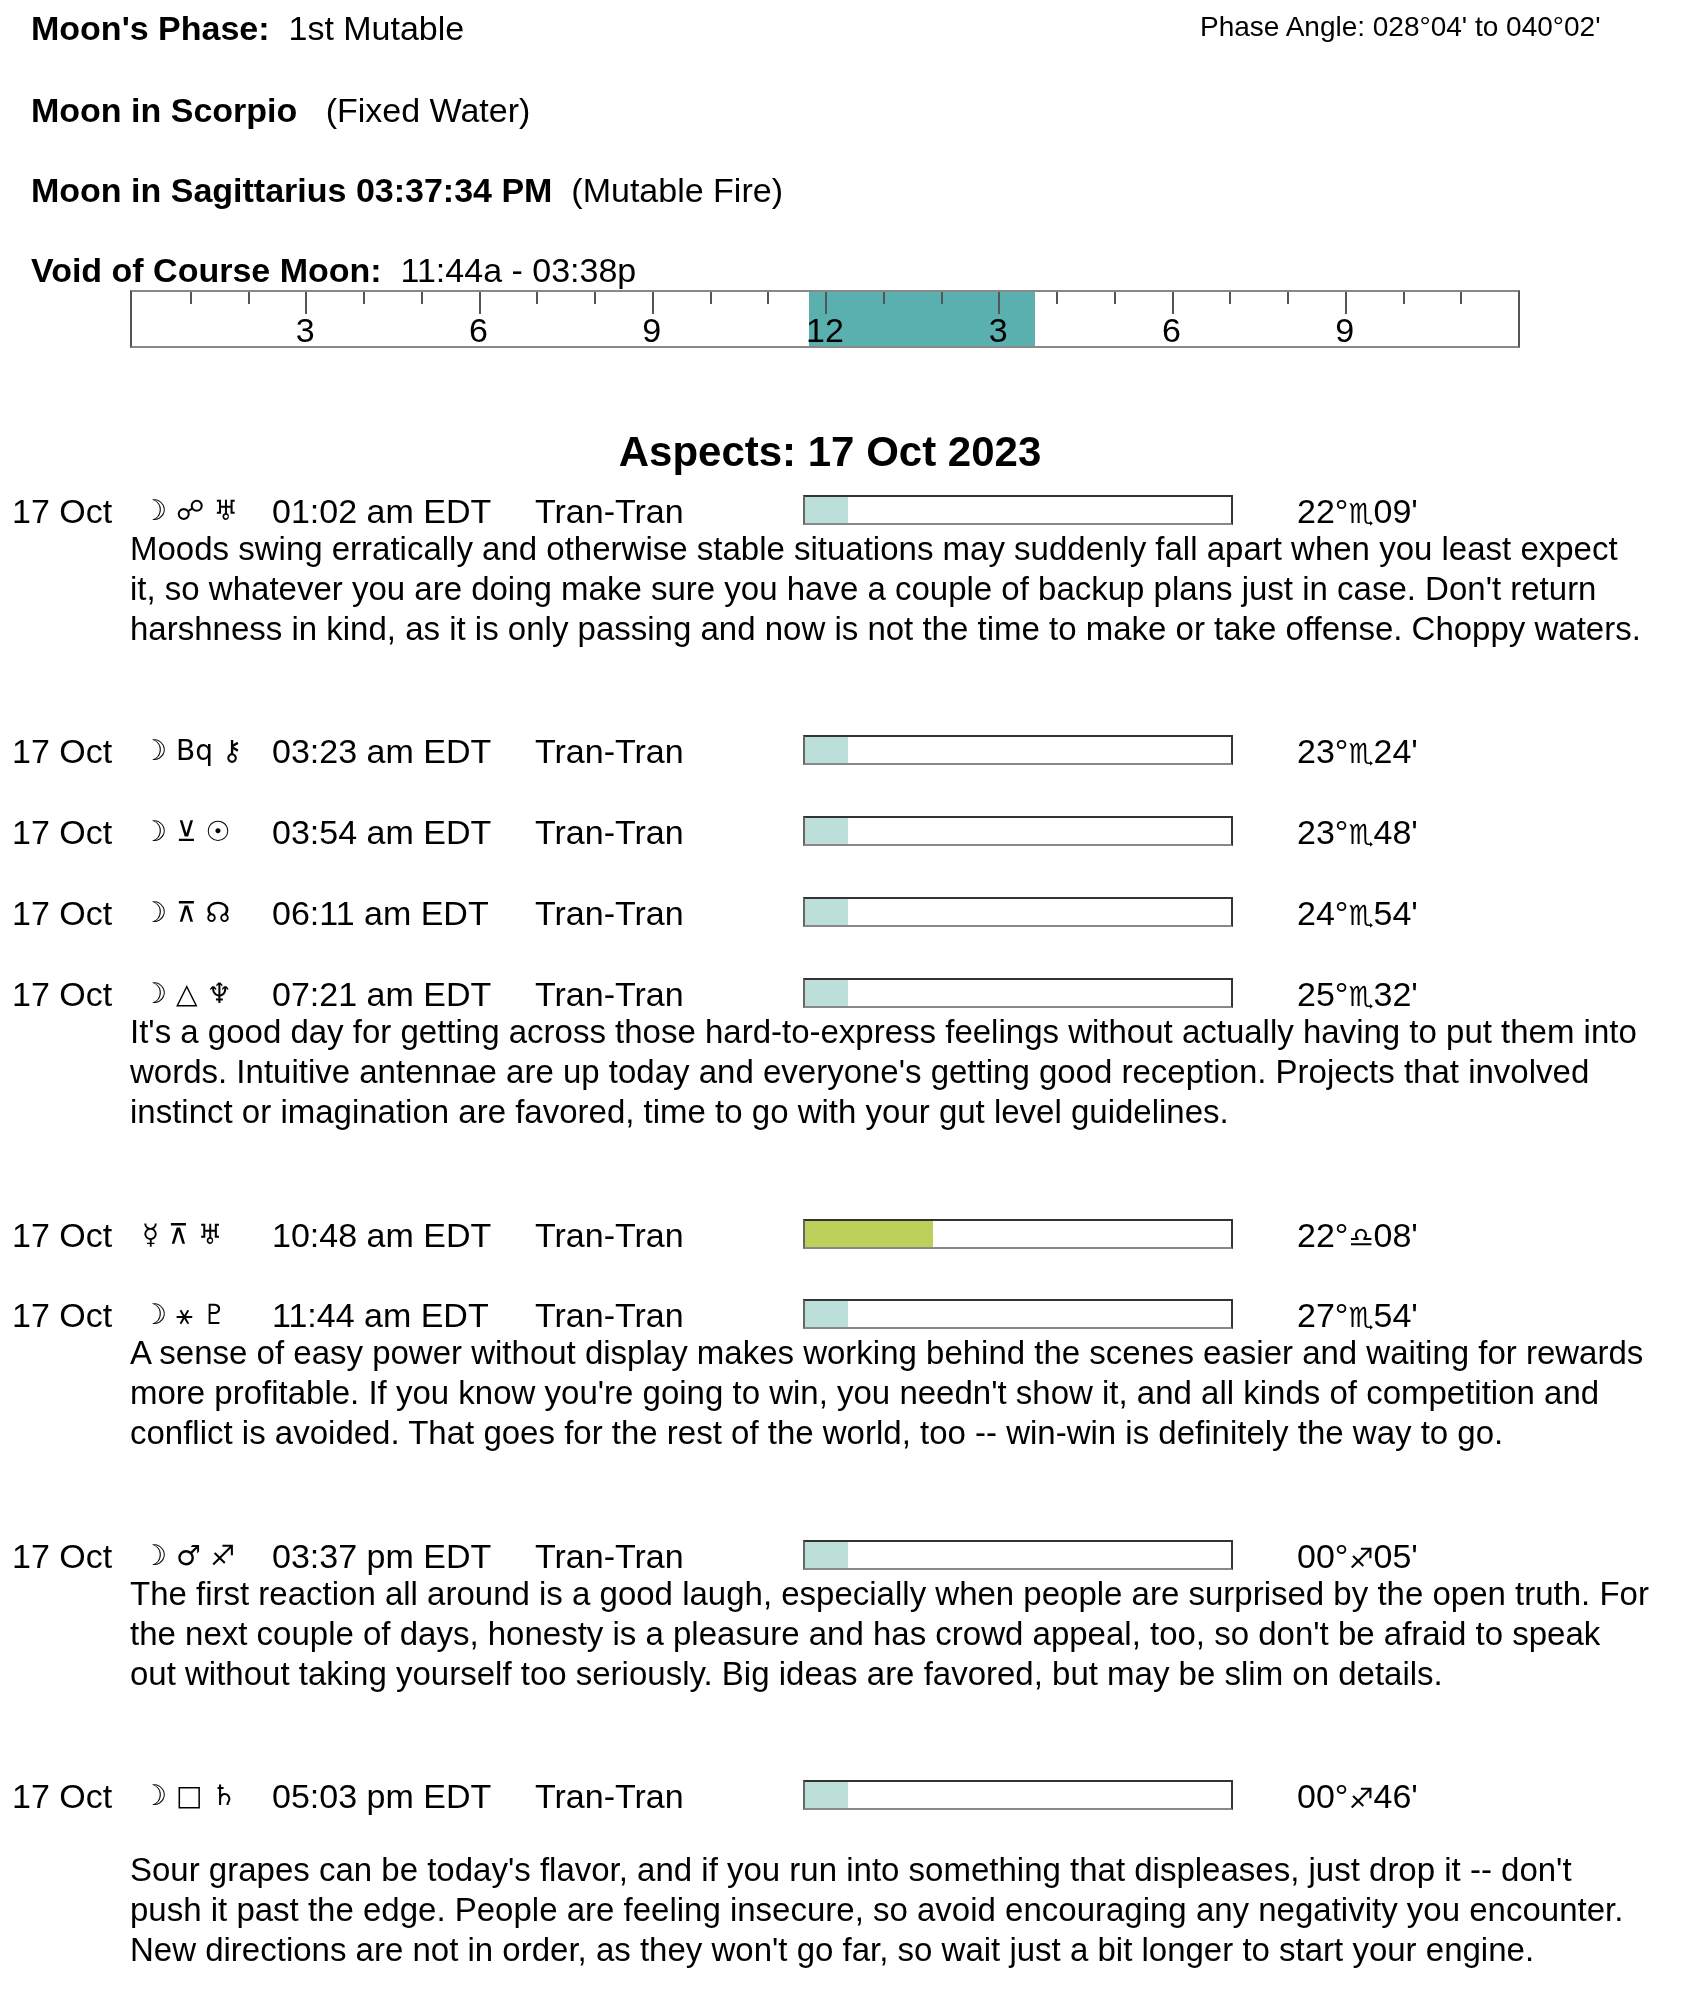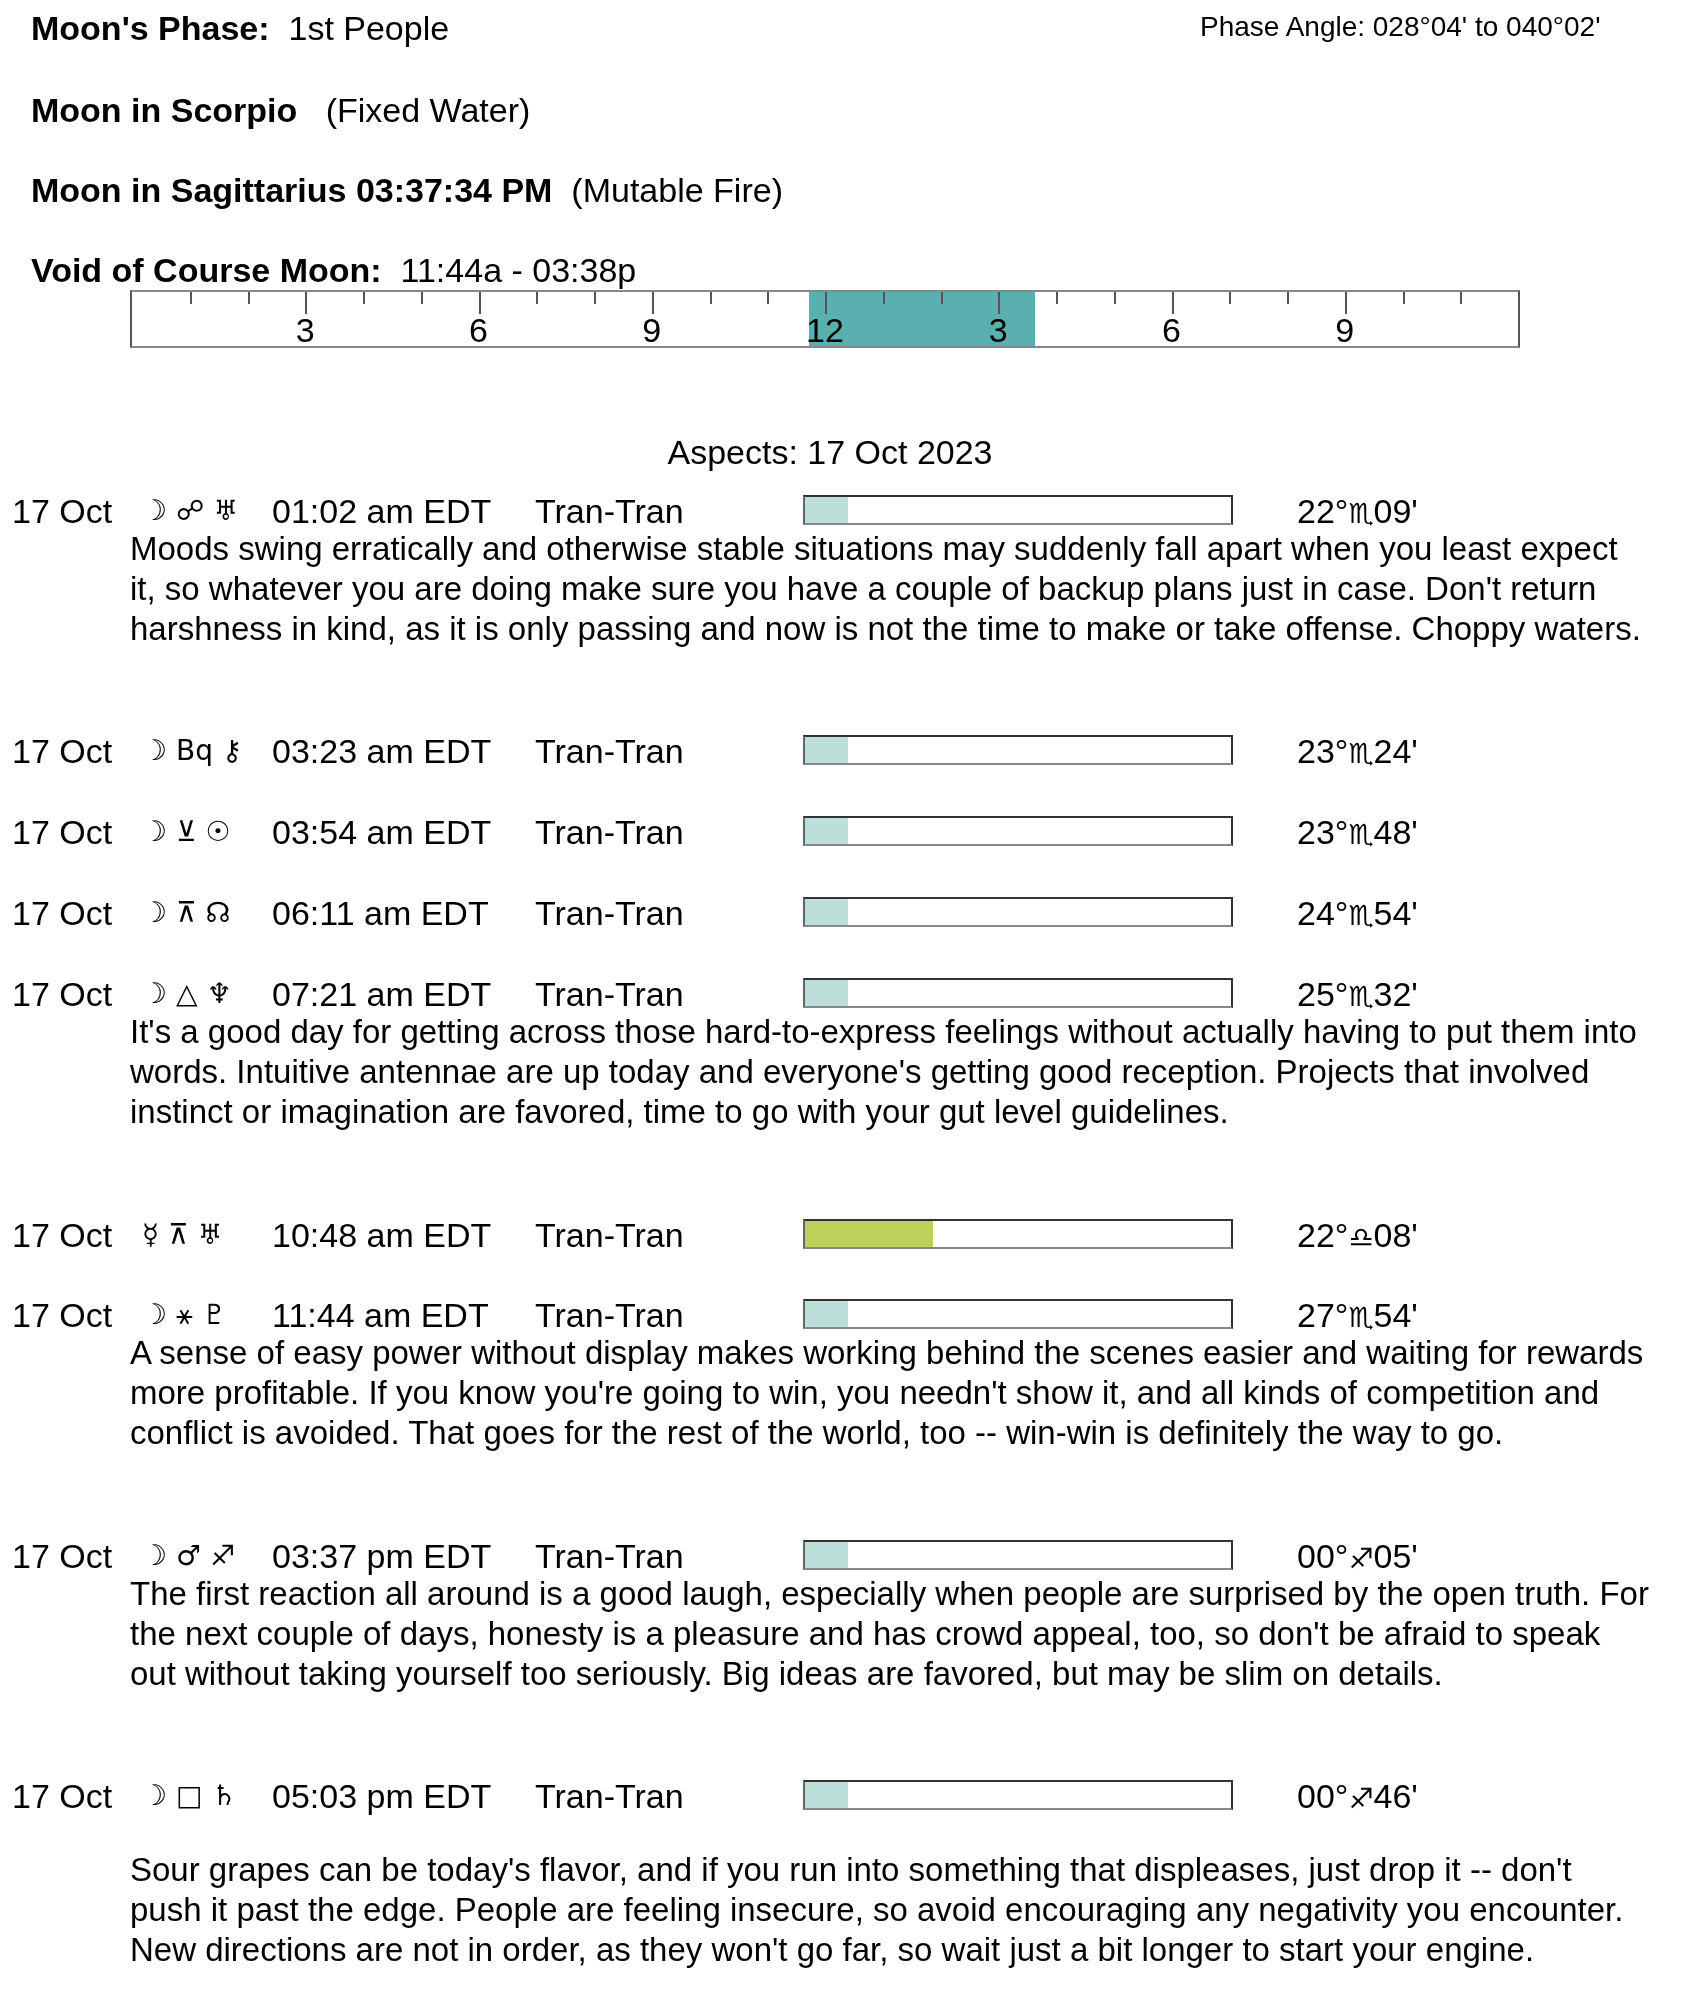--- a/index.html
+++ b/index.html
@@ -19,21 +19,21 @@
       box-sizing: border-box; background: #fff;
     }
     .ruler-hl { position: absolute; top: 0; bottom: 0; background: #5aafaf; }
     .tick { position: absolute; top: 0; width: 2px; background: #555; height: 12px; }
     .tick.major { height: 22px; }
     .ruler-label {
       position: absolute; top: 18px; font-size: 34px; line-height: 40px;
       transform: translateX(-50%);
     }
 
-    .section-title { font-size: 34px; font-weight: normal; line-height: 40px; }
+    .section-title { font-size: 42px; font-weight: bold; line-height: 40px; }
 
     .row { position: absolute; left: 12px; height: 40px; font-size: 34px; line-height: 40px; }
     .row .date { position: absolute; left: 0; }
     .row .glyphs { position: absolute; left: 130px; font-family: "DejaVu Sans", sans-serif; font-size: 28px; }
     .row .time { position: absolute; left: 260px; }
     .row .kind { position: absolute; left: 523px; }
     .bar {
       position: absolute; left: 791px; top: 4px; width: 430px; height: 30px;
       border: 2px solid #333; border-bottom-color: #888; border-left-color: #666;
       box-sizing: border-box; background: #fff; overflow: hidden;
@@ -45,21 +45,21 @@
     .desc {
       position: absolute; left: 130px; width: 1520px;
       font-size: 33px; line-height: 40px; white-space: normal;
     }
   </style>
 </head>
 <body>
 
 <div class="abs hdr" style="left:12px; top:8px;">
   <span class="bold">Moon's Phase:</span>&nbsp;
-  <span>1st People</span>
+  <span>1st Mutable</span>
 </div>
 <div class="abs phase-angle" style="left:1200px; top:10px;">Phase Angle:  028°04' to 040°02'</div>
 
 <div class="abs hdr" style="left:12px; top:90px;">
   <span class="bold">Moon in Scorpio</span>&nbsp;&nbsp;
   <span>(Fixed Water)</span>
 </div>
 
 <div class="abs hdr" style="left:12px; top:170px;">
   <span class="bold">Moon in Sagittarius 03:37:34 PM</span>&nbsp;

